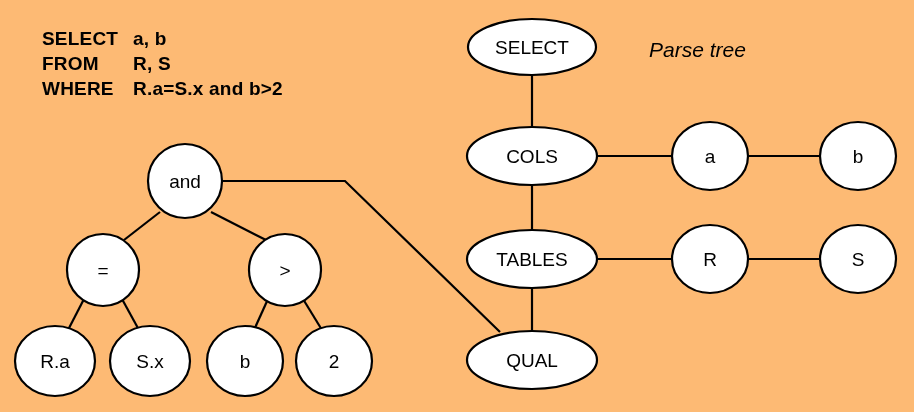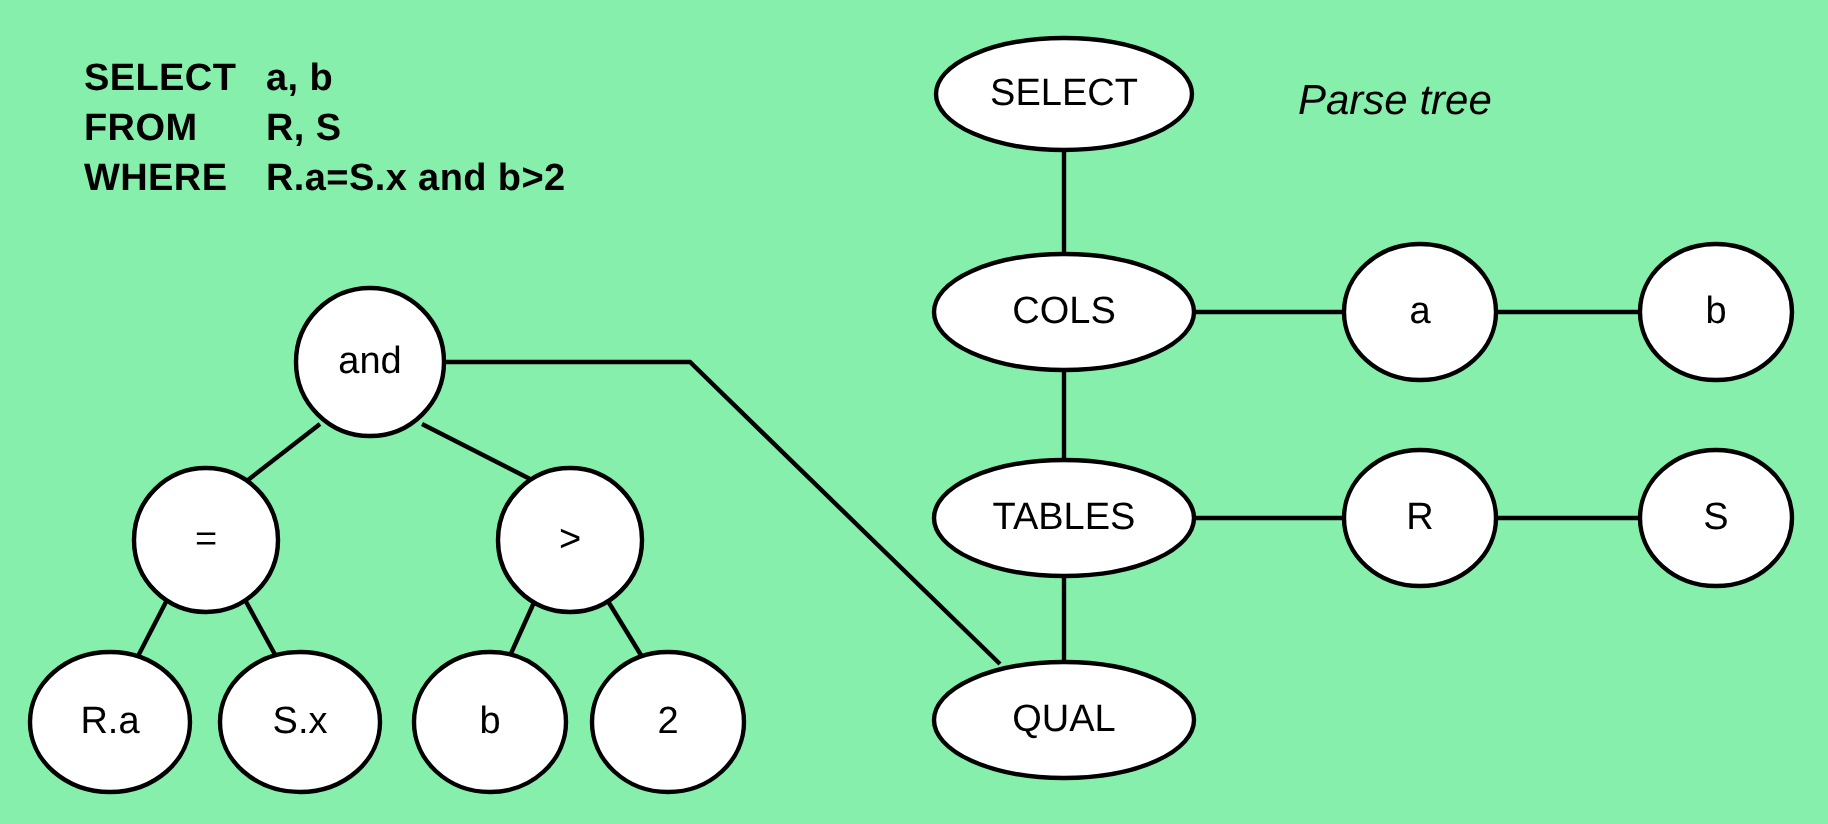--- a/index.html
+++ b/index.html
@@ -7,21 +7,21 @@
     padding: 0;
     background: #ffffff;
   }
   body {
     font-family: "Liberation Sans", sans-serif;
   }
   #canvas {
     position: relative;
     width: 914px;
     height: 412px;
-    background: #86efac;
+    background: #fdba74;
     overflow: hidden;
   }
   #diagram-svg {
     position: absolute;
     left: 0;
     top: 0;
     width: 914px;
     height: 412px;
   }
   .sql-line {

